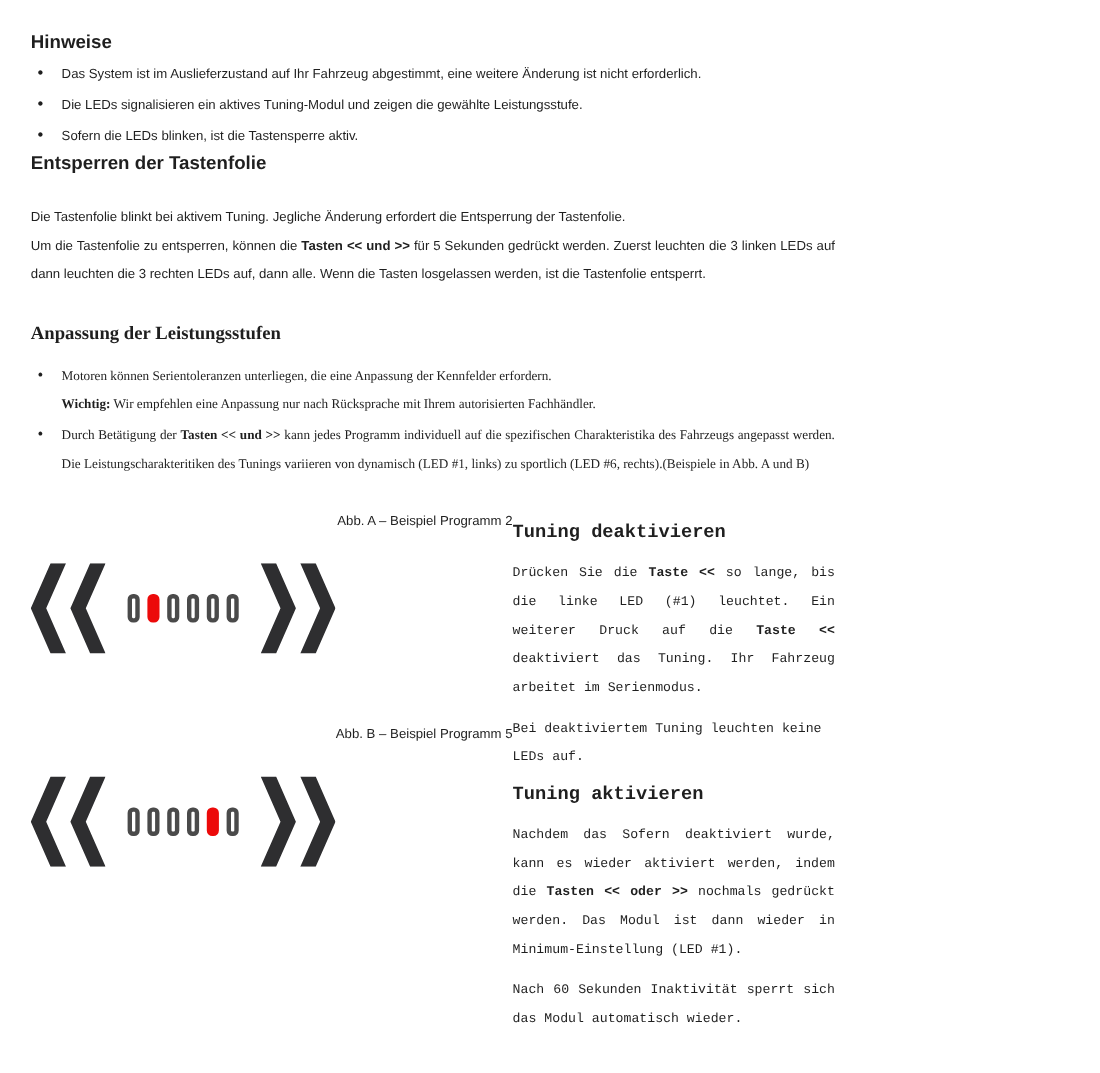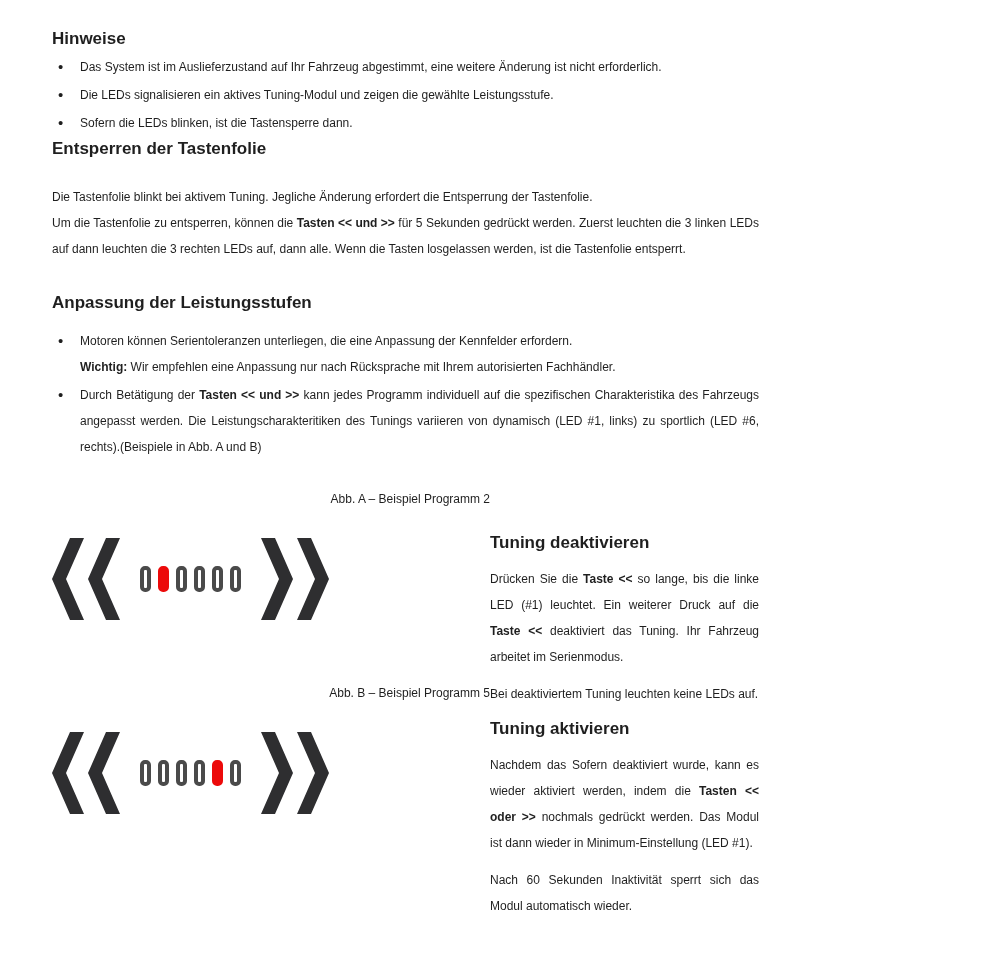--- a/index.html
+++ b/index.html
@@ -12,21 +12,21 @@
   * { box-sizing: border-box; }
   html, body { margin: 0; padding: 0; background: var(--page_bg); }
   body {
     font-family: "Liberation Sans", sans-serif;
     color: var(--text);
     -webkit-font-smoothing: antialiased;
   }
   .page {
     width: 809px;
     height: 975px;
-    padding: 28px 50px 0 52px;
+    padding: 28px 50px 0 28px;
     overflow: hidden;
     background: var(--page_bg);
   }
   h3.heading {
     font-size: 17px;
     line-height: 22px;
     font-weight: bold;
     margin: 0;
   }
   .body-text, p.para, li .li-text, p.caption {
@@ -48,29 +48,29 @@
   ul.bullets li .bullet {
     position: absolute;
     left: 6px;
     top: 0;
     font-size: 15px;
     line-height: 26px;
   }
   .spaced li { margin-bottom: 12px; }
   .sec-entsperren { }
   .sec-entsperren .paras { margin-top: 24px; }
-  .sec-anpassung { margin-top: 30px; }
+  .sec-anpassung { margin-top: 30px; font-family: Liberation Serif, serif; }
   .sec-anpassung ul.bullets { margin-top: 14px; }
   
   .bottom {
     display: flex;
     margin-top: 26px;
   }
   .figcol { width: 438px; flex: none; }
-  .rightcol { flex: 1; margin-top: 46px; }
+  .rightcol { flex: 1; margin-top: 14px; font-family: Liberation Mono, monospace; }
   p.caption { margin: 0; text-align: right; }
   p.caption.capB { margin-top: 60px; }
   .ledfig {
     display: flex;
     align-items: center;
     margin-top: 26px;
     height: 82px;
   }
   .chev { color: var(--chevron); flex: none; }
   .chev svg { display: block; }
@@ -106,21 +106,21 @@
       <li>
         <span class="bullet">•</span>
         <div class="li-text just"><span>Das System ist im Auslieferzustand auf Ihr Fahrzeug abgestimmt, eine weitere Änderung ist nicht erforderlich.</span></div>
       </li>
       <li>
         <span class="bullet">•</span>
         <div class="li-text"><span>Die LEDs signalisieren ein aktives Tuning-Modul und zeigen die gewählte Leistungsstufe.</span></div>
       </li>
       <li>
         <span class="bullet">•</span>
-        <div class="li-text"><span>Sofern die LEDs blinken, ist die Tastensperre dann.</span></div>
+        <div class="li-text"><span>Sofern die LEDs blinken, ist die Tastensperre aktiv.</span></div>
       </li>
     </ul>
   </section>
 
   <section class="sec-entsperren">
     <h3 class="heading">Entsperren der Tastenfolie</h3>
     <div class="paras">
       <p class="para"><span>Die Tastenfolie blinkt bei aktivem Tuning. Jegliche Änderung erfordert die Entsperrung der Tastenfolie.</span></p>
       <p class="para just"><span>Um die Tastenfolie zu entsperren, können die </span><b>Tasten &lt;&lt; und &gt;&gt;</b><span> für 5 Sekunden gedrückt werden. Zuerst leuchten die 3 linken LEDs auf dann leuchten die 3 rechten LEDs auf, dann alle. Wenn die Tasten losgelassen werden, ist die Tastenfolie entsperrt.</span></p>
     </div>

